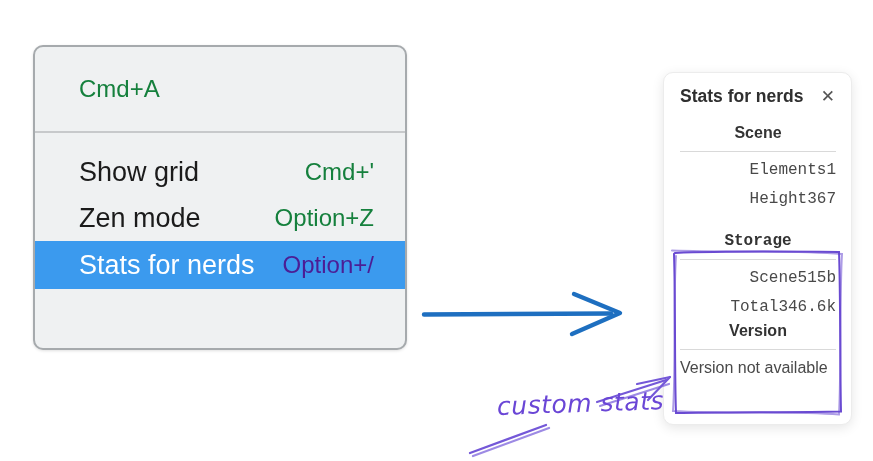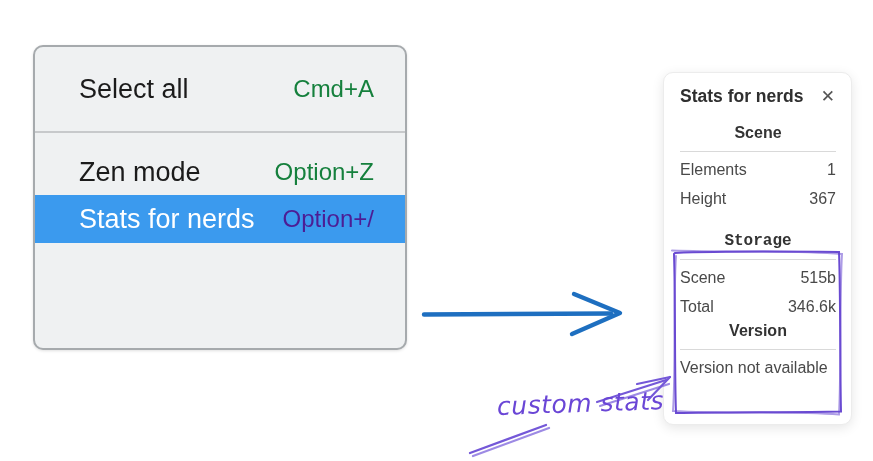--- a/index.html
+++ b/index.html
@@ -55,22 +55,23 @@
     font-family:"DejaVu Sans", sans-serif;font-weight:400;
   }
   .sec-heading{
     text-align:center;font-weight:bold;color:#333;font-size:16px;
   }
   .sec-heading.scene{margin-top:17px;}
   .sec-heading.storage{margin-top:19px;font-family:Liberation Mono, monospace;}
   .sec-heading.version{margin-top:1px;}
   .rule{border:none;border-top:1px solid #d9d9d9;margin:9px 0 4px 0;}
   .stat-row{
-    display:flex;justify-content:space-between;align-items:center;
+    display:flex;justify-content:flex-end;align-items:center;
     height:28.5px;
+    font-family:Liberation Mono, monospace;
   }
   .note{height:27px;display:flex;align-items:center;}
 
   
   .overlay{
     position:absolute;left:0;top:0;width:873px;height:461px;
     pointer-events:none;
   }
   .annotation-text{
     position:absolute;left:497px;top:389px;
@@ -79,24 +80,27 @@
     transform:rotate(-2deg);
     font-family:"DejaVu Sans", sans-serif;
     white-space:nowrap;
   }
 </style>
 </head>
 <body>
 
 <div class="menu">
   <div class="menu-row first">
-    <span>Select all</span>
     <span class="shortcut">Cmd+A</span>
   </div>
   <div class="menu-group2">
+    <div class="menu-row">
+      <span>Show grid</span>
+      <span class="shortcut">Cmd+'</span>
+    </div>
     <div class="menu-row">
       <span>Zen mode</span>
       <span class="shortcut">Option+Z</span>
     </div>
     <div class="menu-row highlight">
       <span>Stats for nerds</span>
       <span class="shortcut">Option+/</span>
     </div>
   </div>
 </div>

